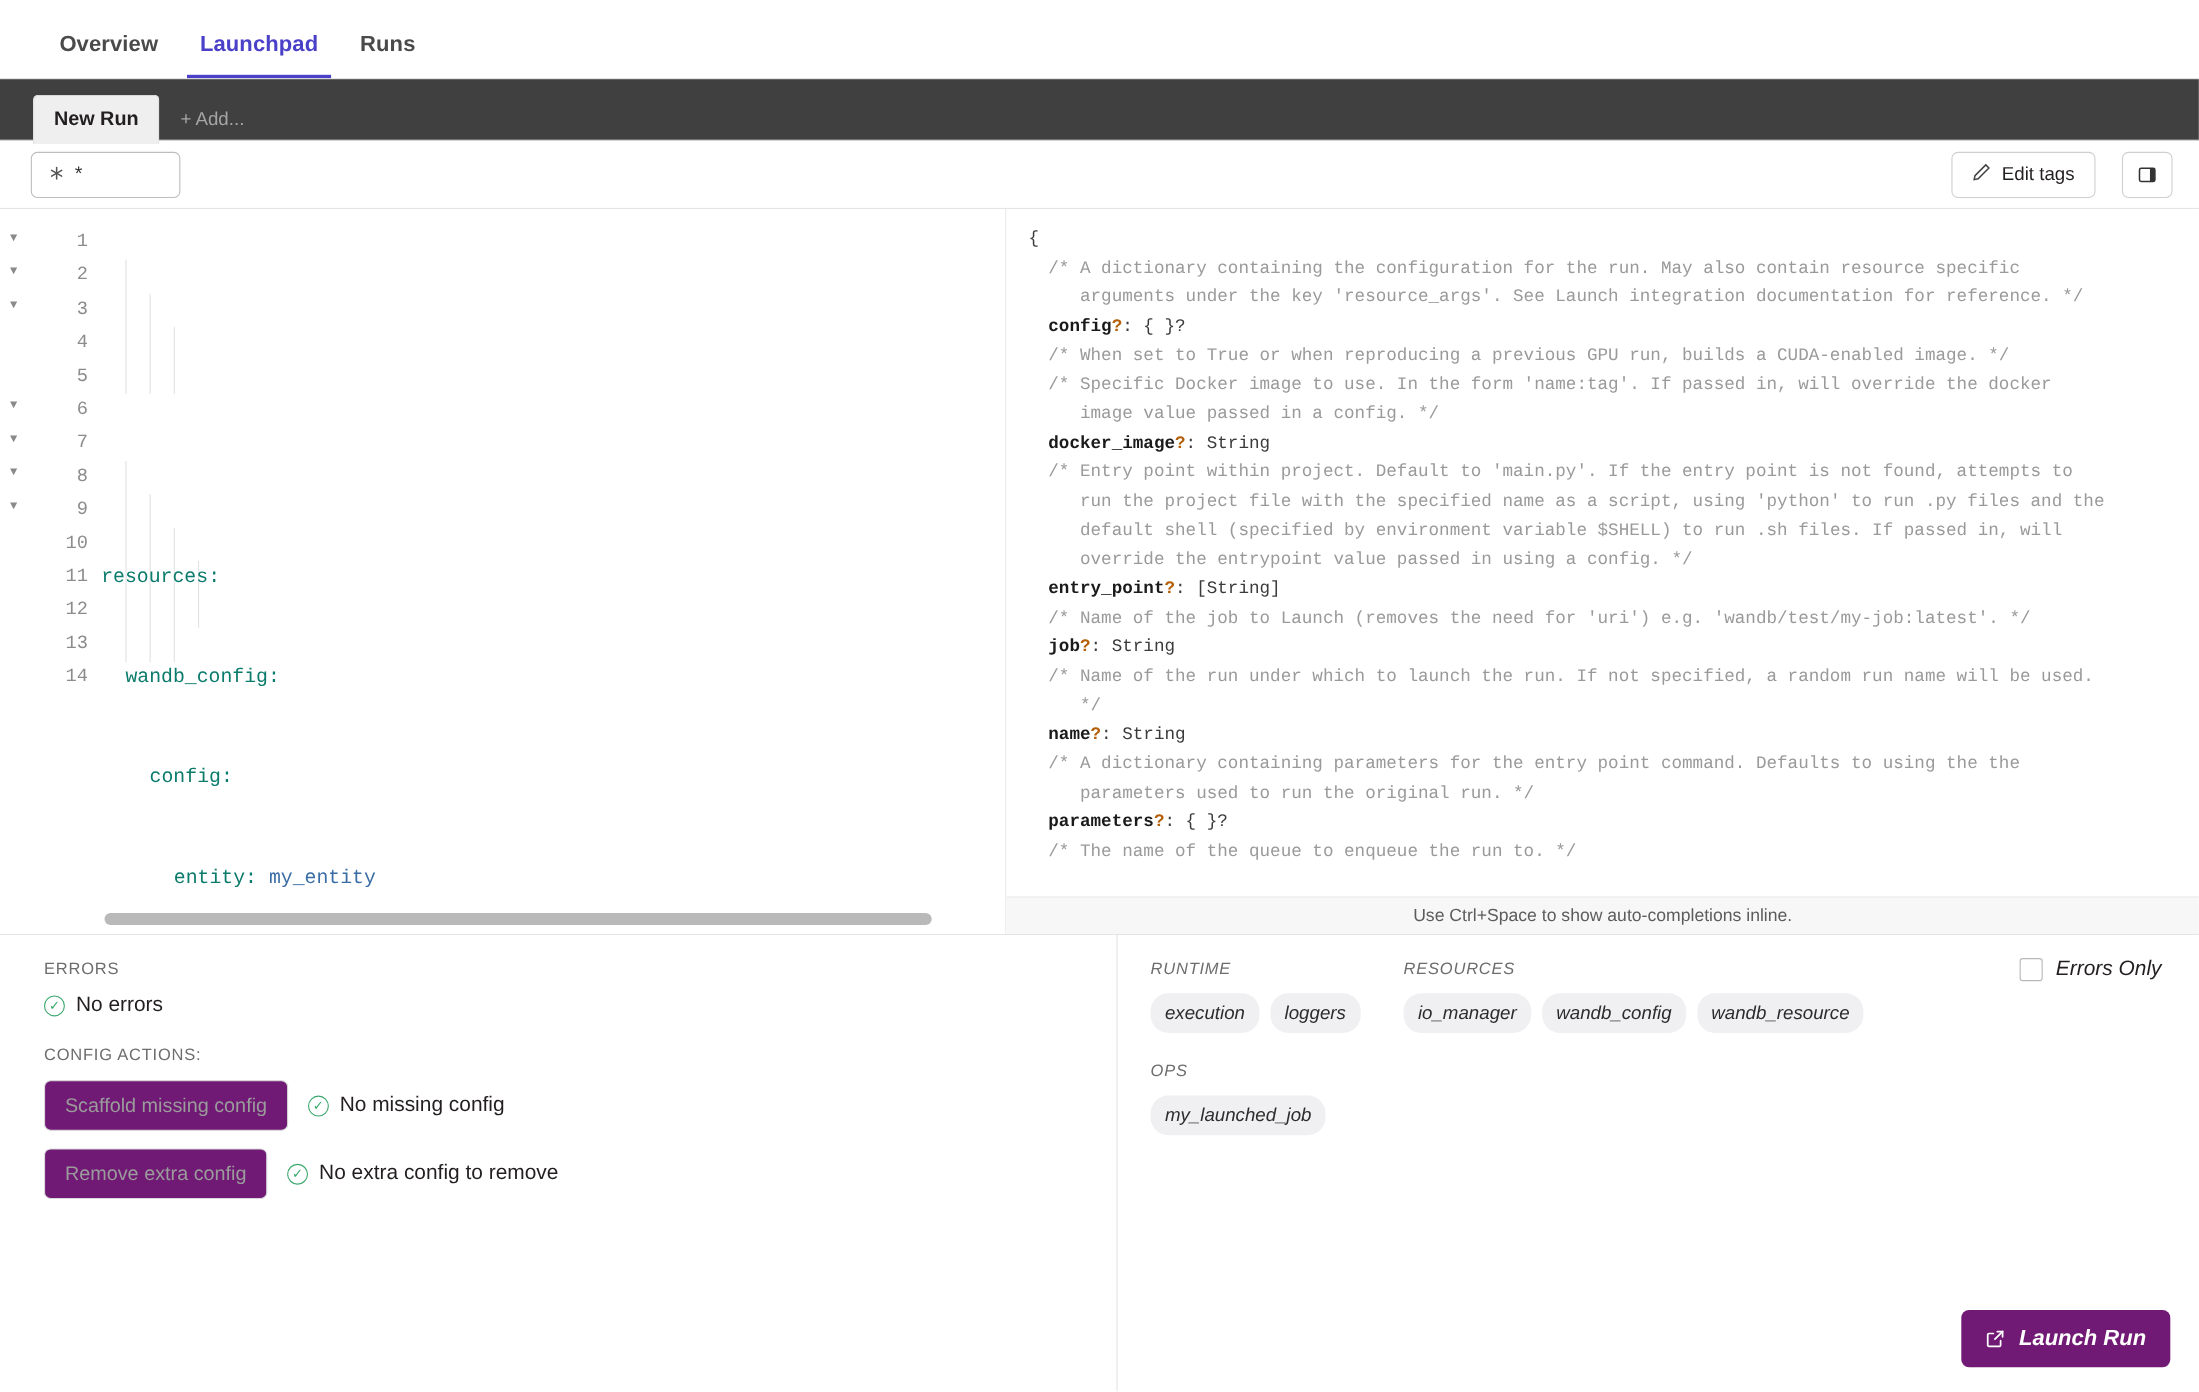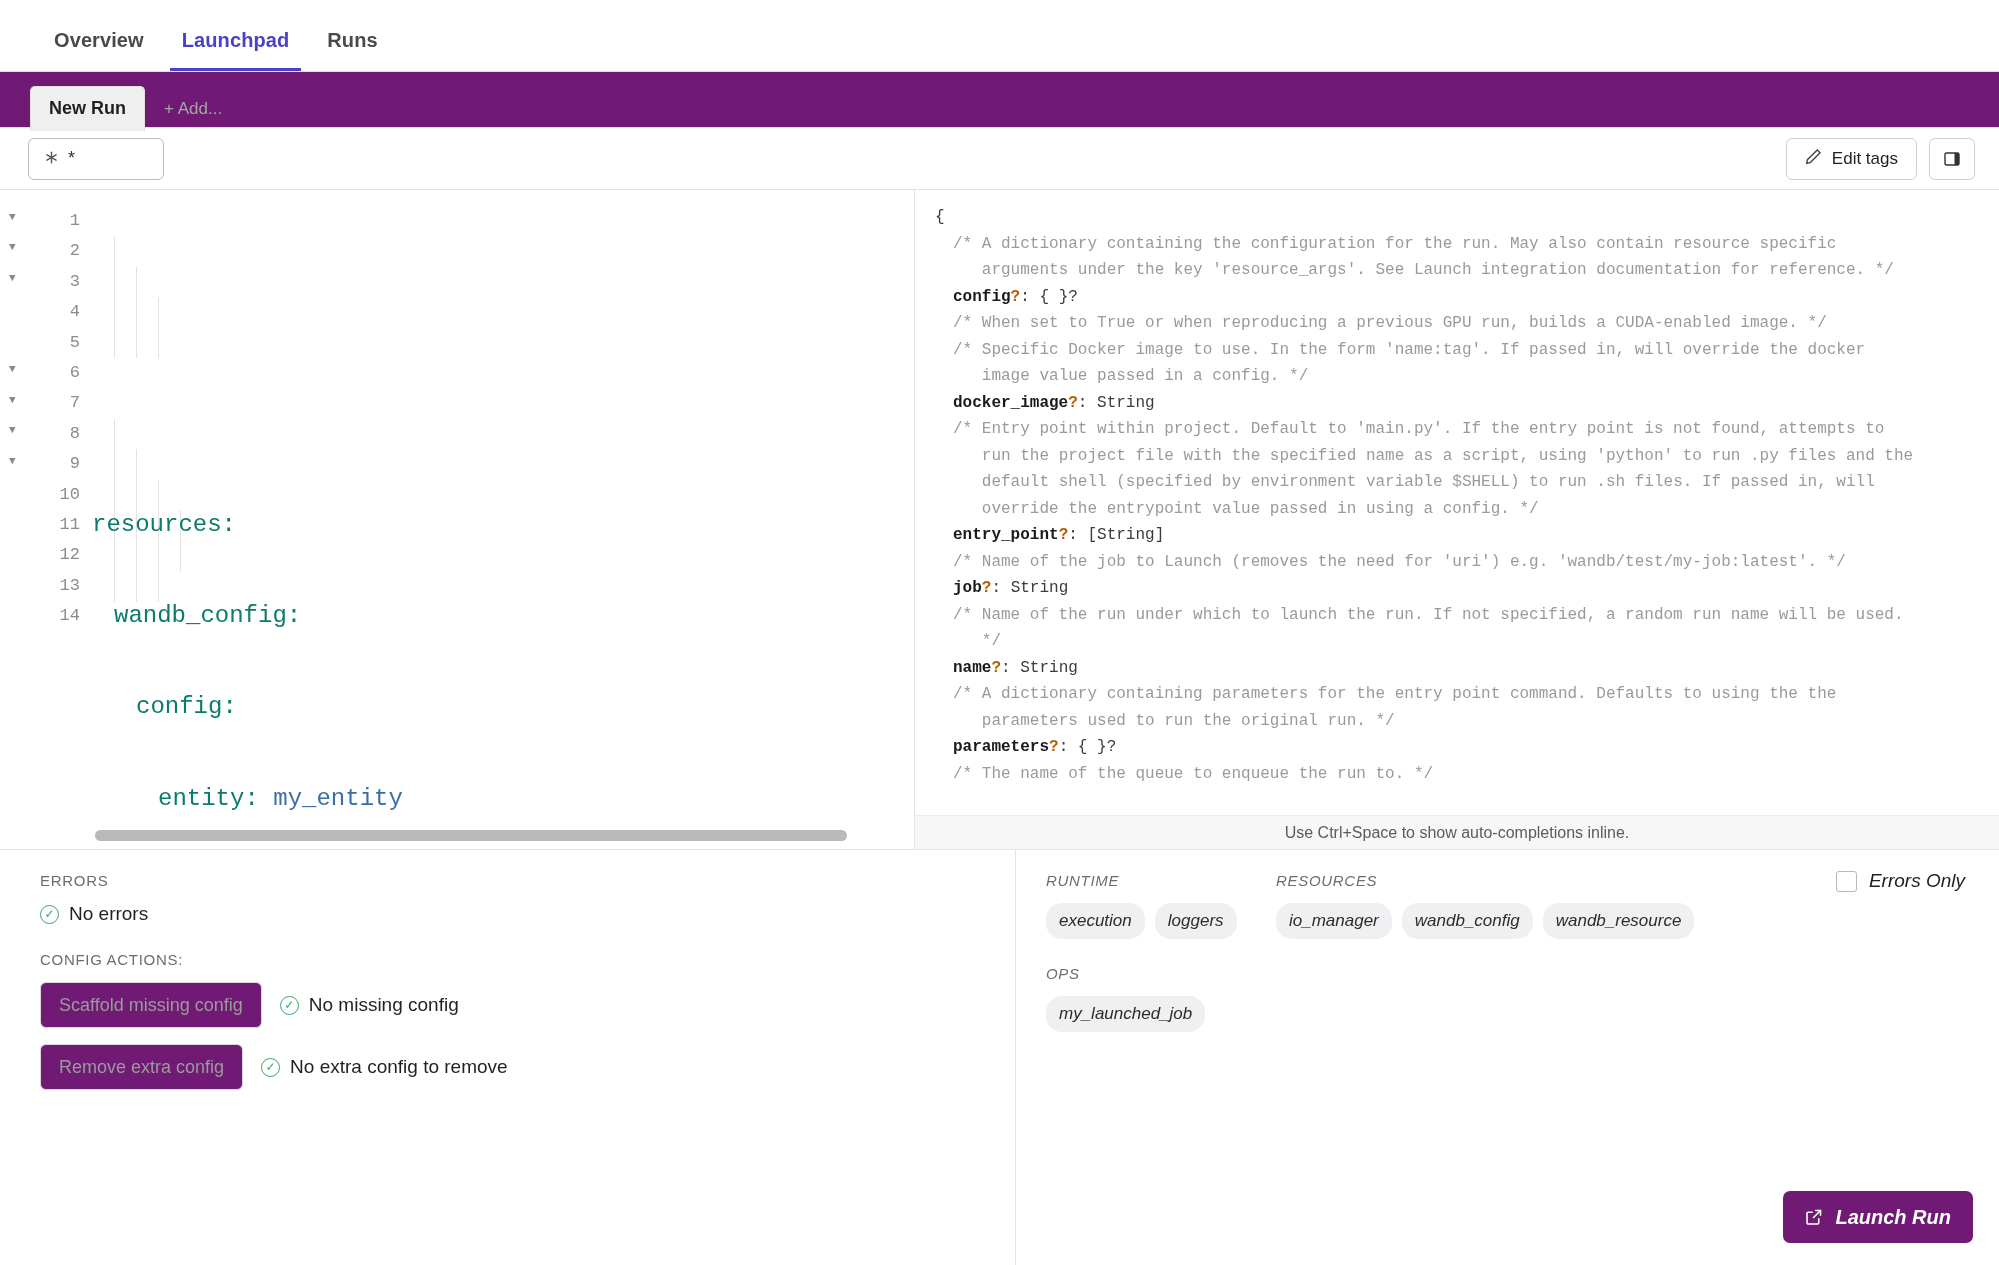--- a/index.html
+++ b/index.html
@@ -36,21 +36,21 @@
     border-bottom-color: #4b41c8;
   }
 
   
   .run-tabs {
     height: 56px;
     display: flex;
     align-items: center;
     padding-left: 30px;
     border-bottom: 1px solid #e4e4e4;
-    background: #701a75;
+    background: #404040;
   }
   .run-tab {
     font-size: 18px;
     font-weight: bold;
     color: #231f20;
     background: #efeff0;
     border: 1px solid #e0e0e0;
     border-bottom: none;
     border-radius: 5px 5px 0 0;
     padding: 11px 18px 12px 18px;
@@ -84,21 +84,21 @@
     border-radius: 6px;
     height: 42px;
     padding: 0 14px;
     min-width: 136px;
     font-size: 17px;
     color: #333;
     background: #fff;
   }
   .asterisk-icon { font-size: 17px; line-height: 1; color: #555; }
   .tag-star { font-size: 18px; color: #333; }
-  .toolbar-right { display: flex; align-items: flex-end; gap: 12px; margin-left: 12px; }
+  .toolbar-right { display: flex; align-items: flex-end; gap: 24px; margin-left: 12px; }
   .btn-outline {
     display: inline-flex; align-items: center; gap: 10px;
     height: 42px; padding: 0 18px;
     border: 1px solid #cfcfcf; border-radius: 6px;
     background: #fff; font-size: 17px; color: #231f20;
     cursor: pointer;
   }
   .btn-icon-only {
     width: 46px; height: 42px;
     border: 1px solid #cfcfcf; border-radius: 6px;
@@ -131,21 +131,21 @@
   .gutter-nums {
     position: absolute; left: 26px; top: 0; width: 62px; height: 100%;
     text-align: right;
     font-size: 17px; color: #8c8c8c;
     font-family: "Liberation Mono", monospace;
     padding-top: 16px;
   }
   .gutter-nums div { height: 30.4px; line-height: 30.4px; padding-right: 8px; }
   .code-lines {
     position: absolute; left: 92px; top: 16px; right: 0;
-    font-size: 24px;
+    font-size: 18px;
     line-height: 30.4px;
     white-space: pre;
     font-family: "Liberation Mono", monospace;
   }
   .code-lines .ln { height: 30.4px; position: relative; }
   .indent-guide {
     position: absolute; top: 0; bottom: 0; width: 1px; background: #e2e2e2;
   }
   .tok-key { color: #0b7b6b; }
   .tok-val { color: #3a6ea5; }

